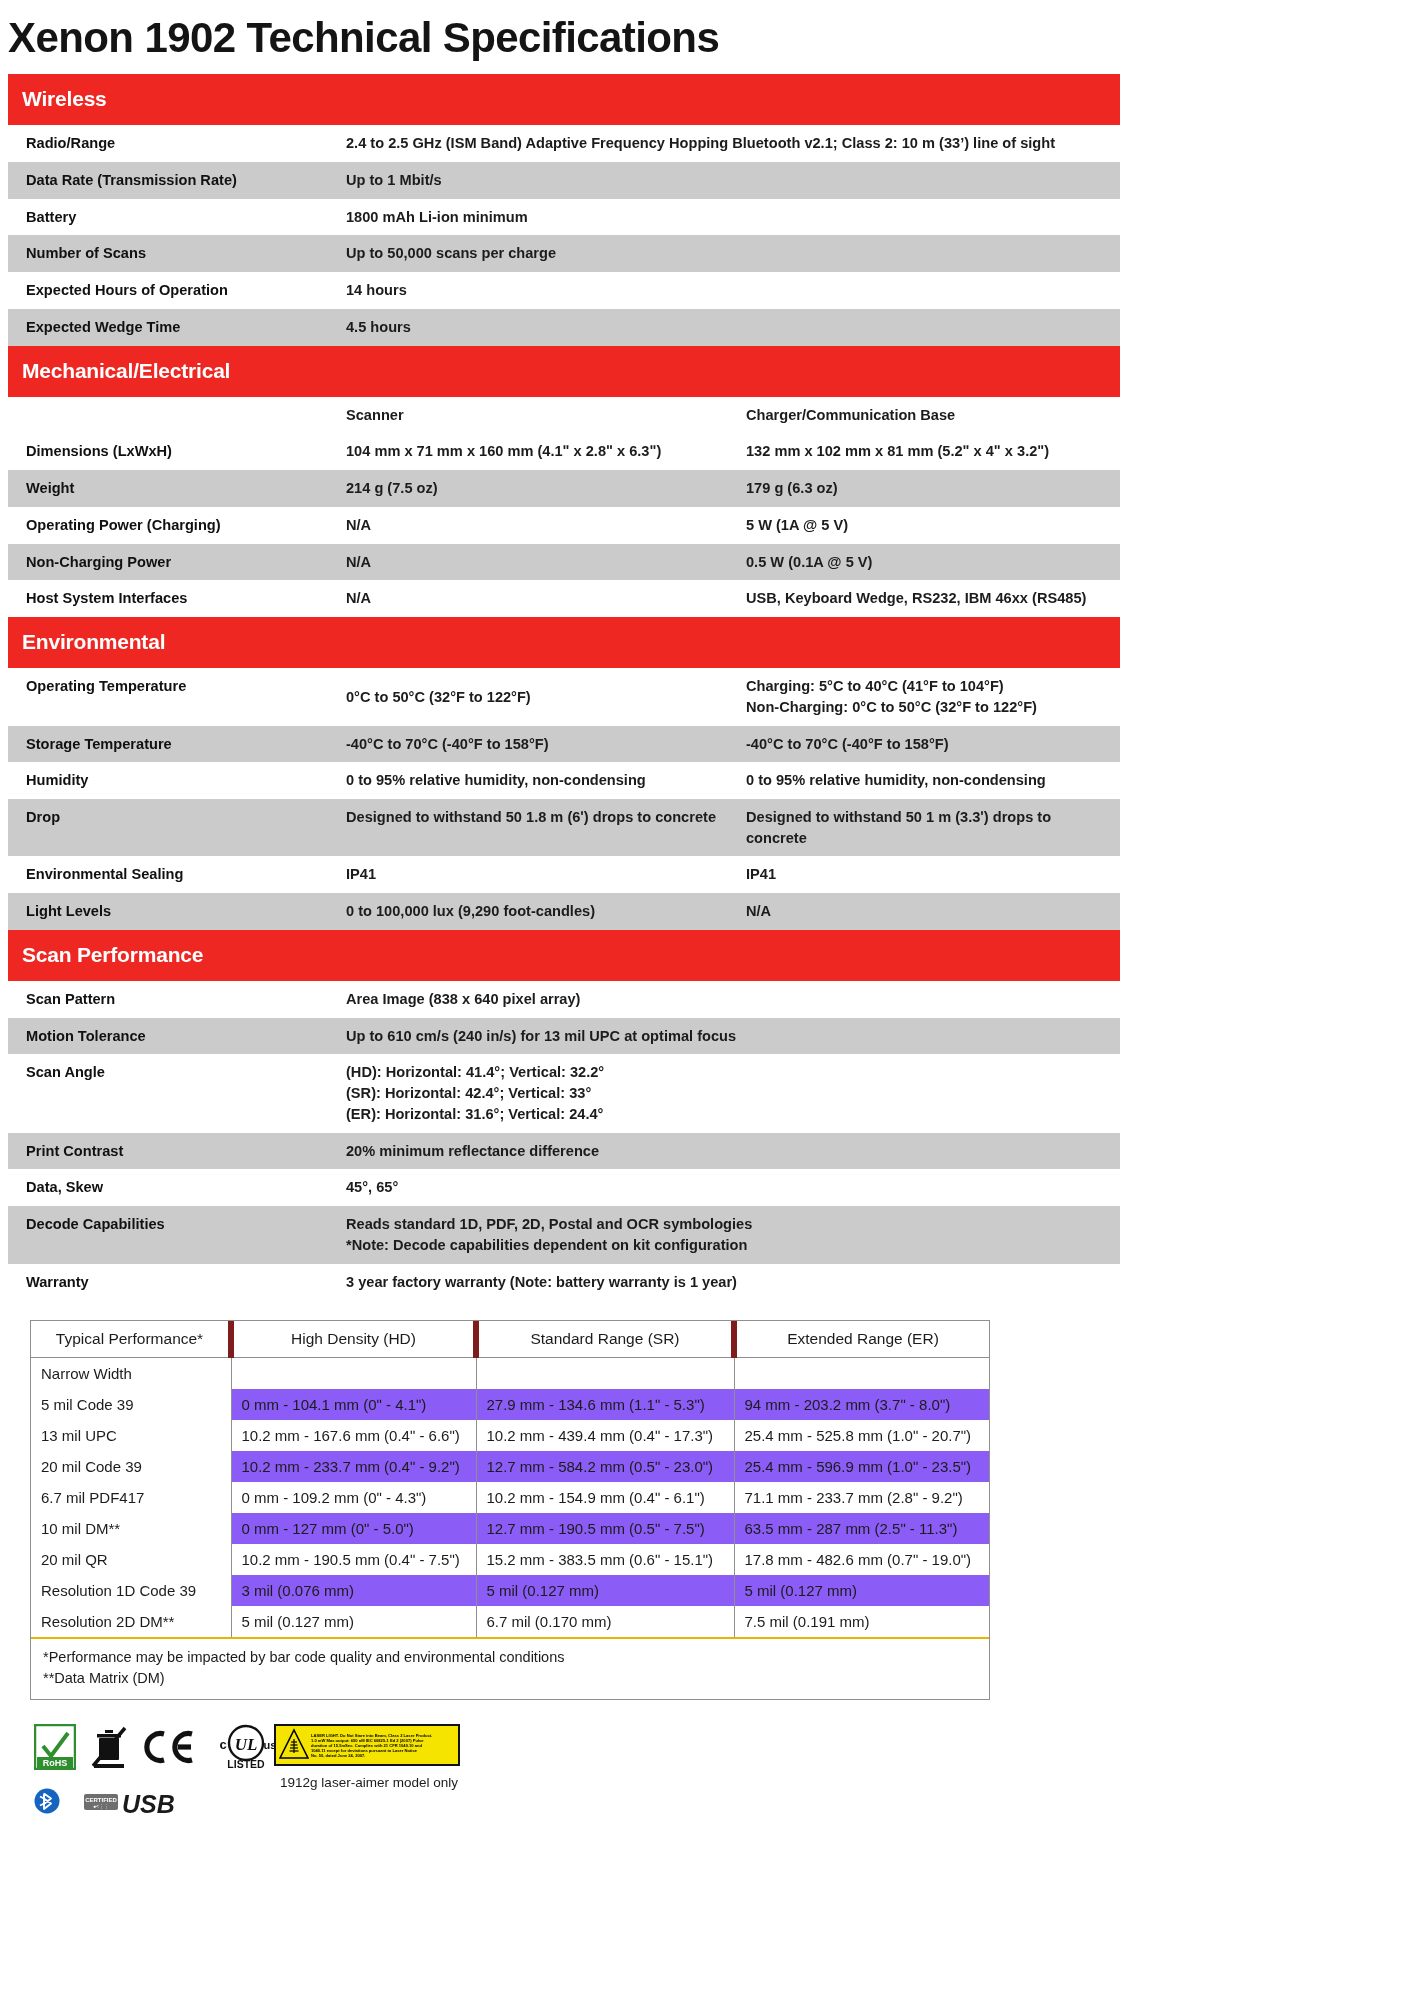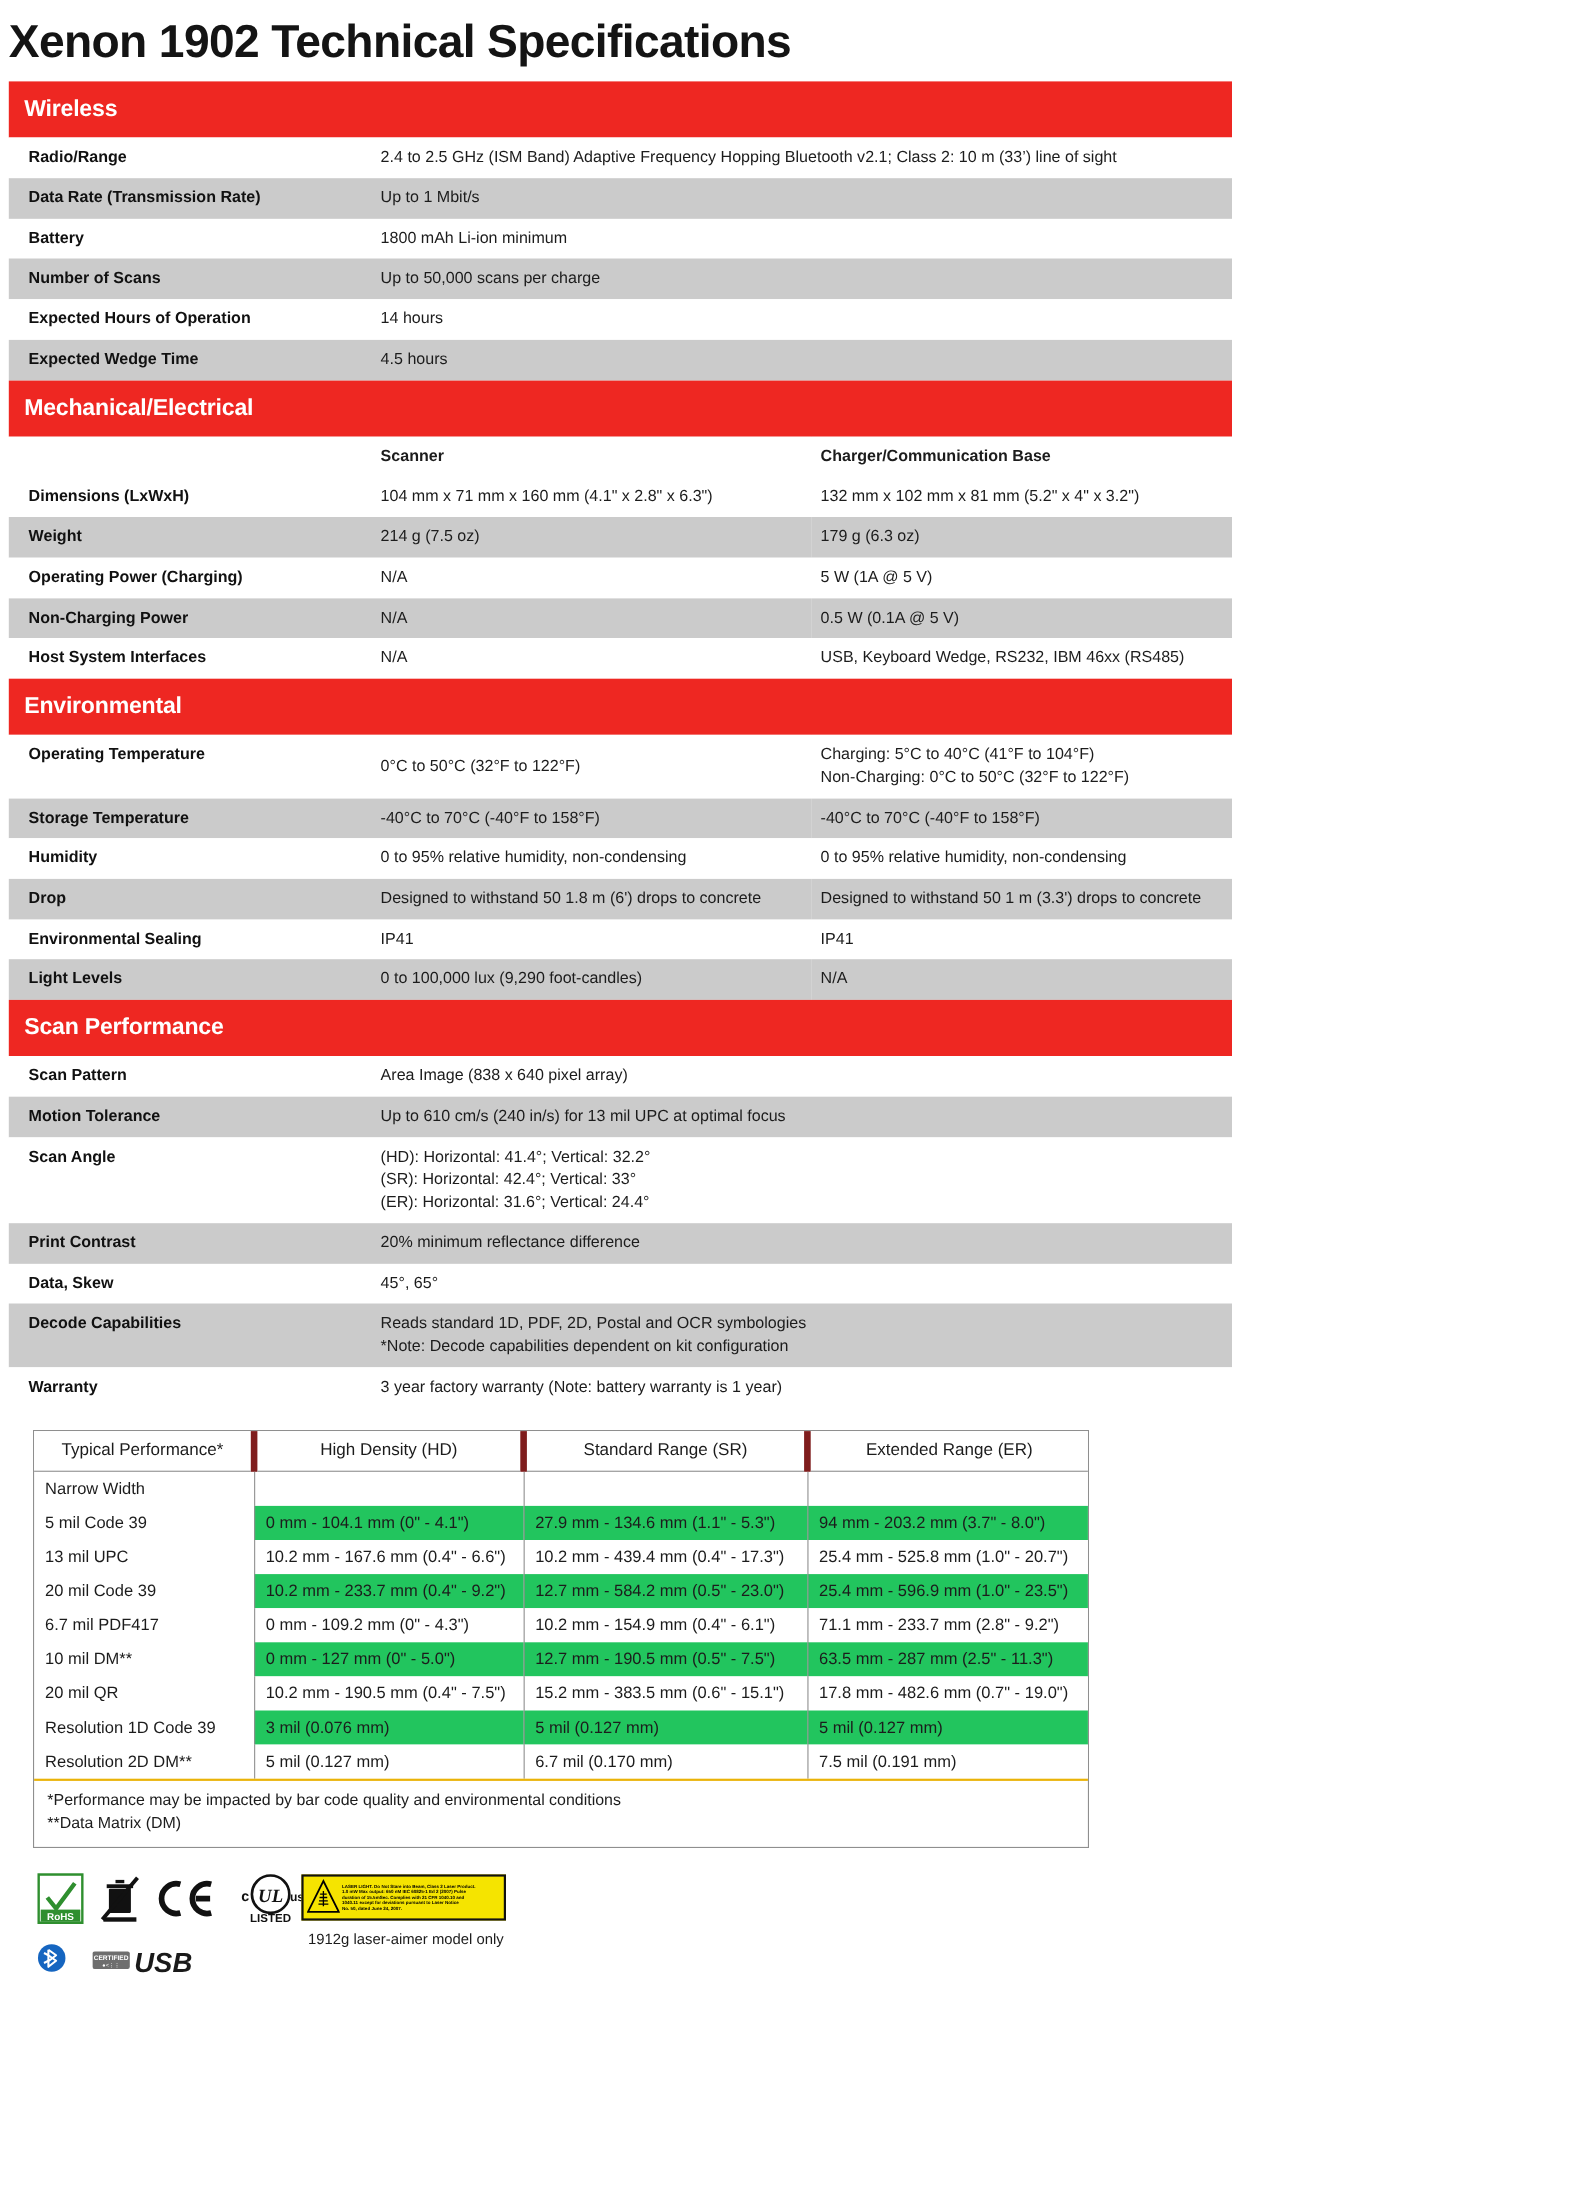--- a/index.html
+++ b/index.html
@@ -64,21 +64,21 @@
   td.lbl {
     font-weight: bold;
     padding-left: 18px;
     font-size: 14.6px;
     color: #111;
   }
   td.val { padding-left: 6px; color: #1c1c1c; }
   td.val2 { padding-left: 8px; color: #1c1c1c; }
   .sub-head td { background: #ffffff !important; font-weight: bold; }
   .vcenter { vertical-align: middle !important; }
-  .multiline { white-space: pre-line; }
+  .multiline { white-space: pre-line; font-weight: bold; }
 
   
   .perf-wrap {
     margin: 20px 0 0 30px;
     width: 960px;
     border: 1px solid #8f8f8f;
     box-sizing: border-box;
     background: #fff;
   }
   table.perf {
@@ -103,21 +103,21 @@
   table.perf th:last-child { border-right: none; }
   table.perf td {
     font-size: 15px;
     padding: 7px 8px 7px 10px;
     border-right: 1px solid #8f8f8f;
     color: #1c1c1c;
     white-space: nowrap;
   }
   table.perf td:last-child { border-right: none; }
   table.perf td.rowlabel { border-right: 1px solid #8f8f8f; }
-  table.perf tr.alt td.data { background: #22c55e; }
+  table.perf tr.alt td.data { background: #8b5cf6; }
   table.perf tr.white td.data { background: #ffffff; }
   .perf-note {
     border-top: 2px solid #eab308;
     padding: 8px 0 10px 12px;
     font-size: 14.5px;
     line-height: 1.45;
     white-space: pre-line;
     color: #1c1c1c;
   }
 

